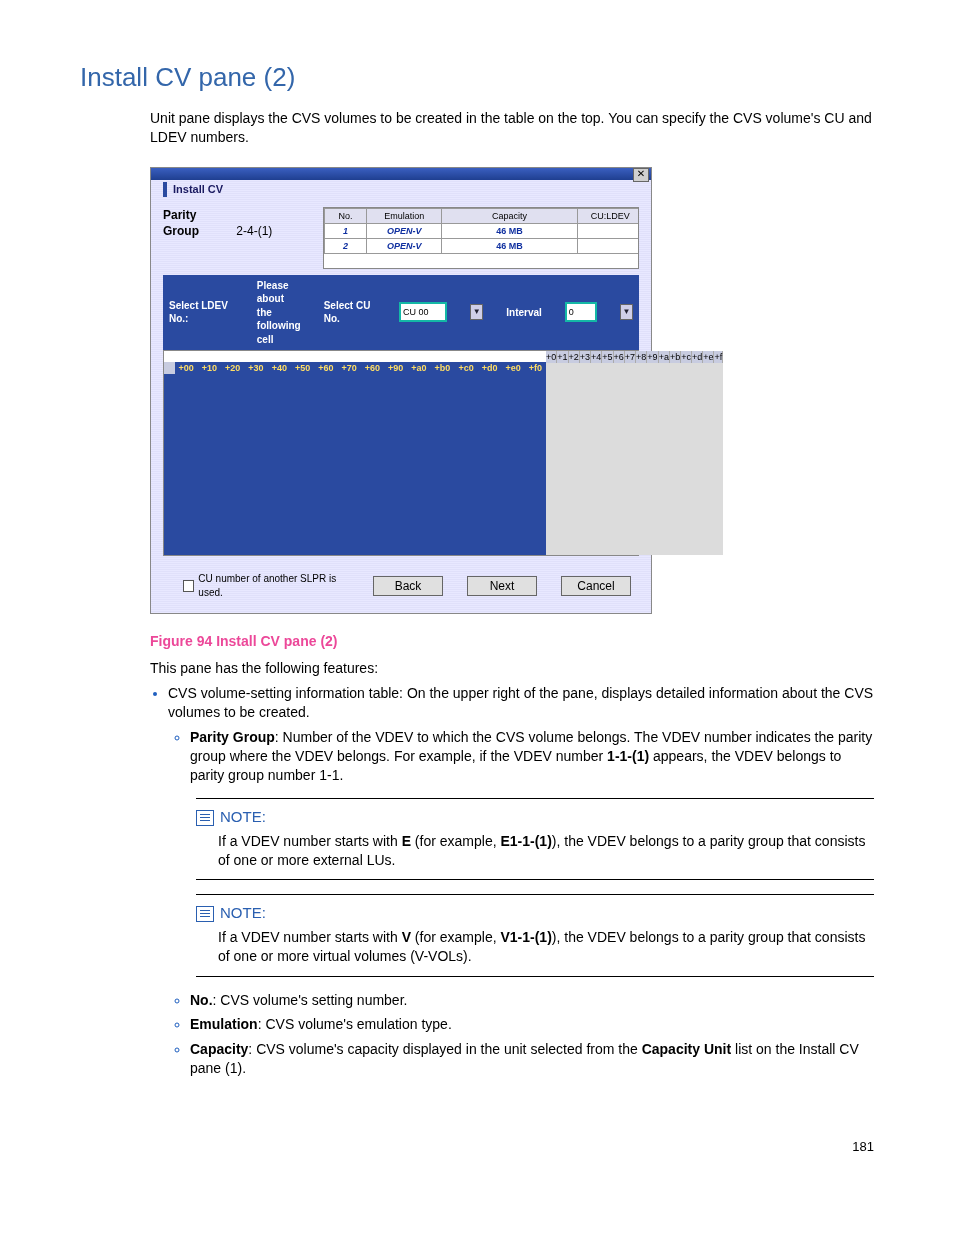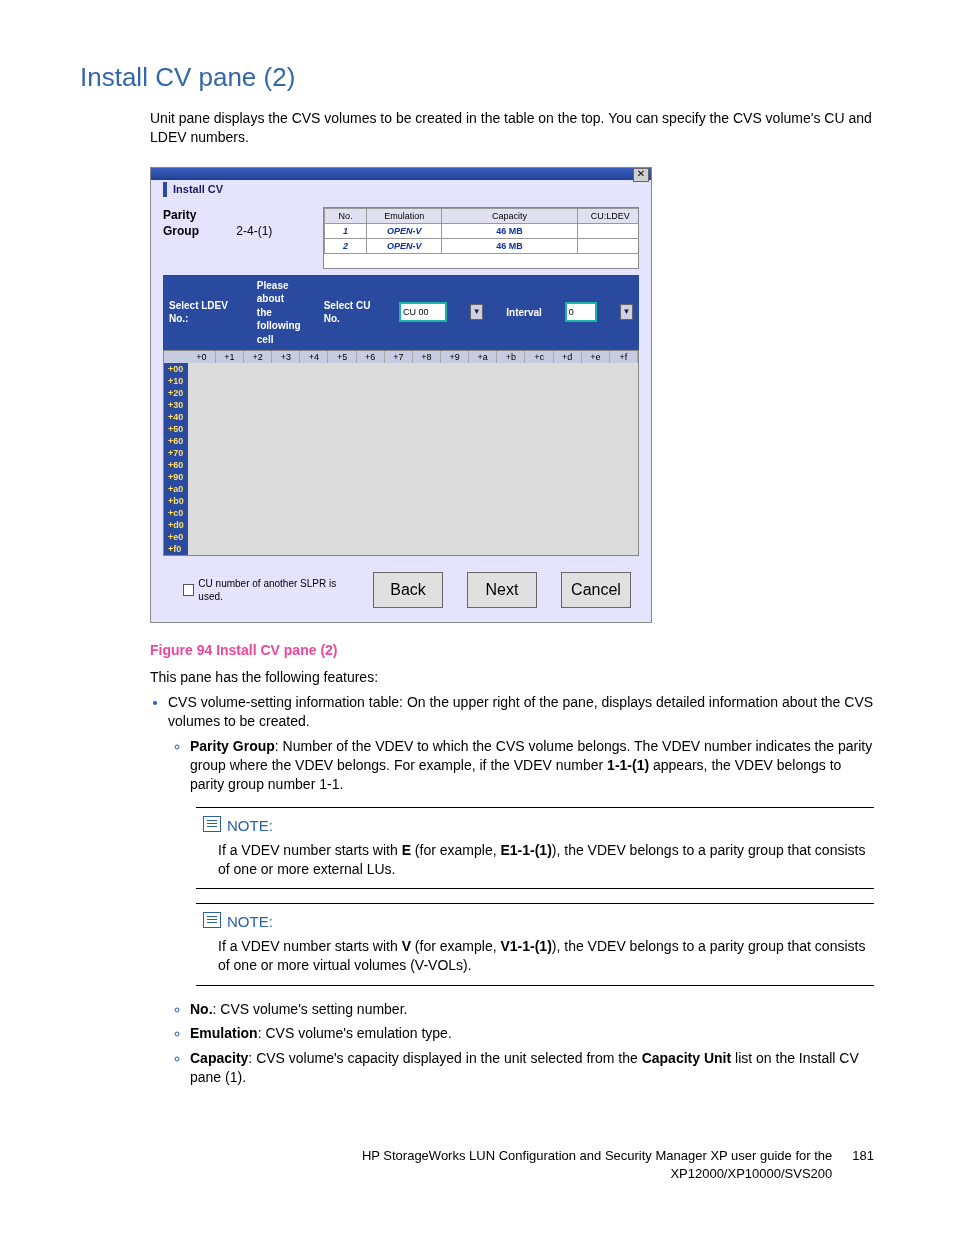--- a/index.html
+++ b/index.html
@@ -77,40 +77,40 @@
     width:14px; height:14px; background:#cfcfe8; border:1px solid #666;
     display:inline-flex; align-items:center; justify-content:center; font-size:8px; color:#223;
   }
 
   .dlg .grid-wrap {
     border:1px solid #888; background:#fff; margin-top:0;
     display:flex; font-size:9px;
   }
   .dlg .grid-rowhdrs {
     background:#2a4aa0; color:#ffde66; font-weight:bold;
-    display:flex; flex-direction:column;
+    display:flex; flex-direction:row;margin-top:11px;
   }
   .dlg .grid-rowhdrs div { padding:0 4px; height:12px; line-height:12px; }
   .dlg .grid-body { flex:1; background:#e8e8e8; position:relative; }
   .dlg .grid-colhdrs {
     display:flex; background:#c8cce0;
   }
   .dlg .grid-colhdrs div {
     flex:1; border-right:1px solid #aaa; text-align:center; height:12px; line-height:12px;
   }
   .dlg .grid-fill { height:192px; background:#dcdcdc; }
 
   .dlg .bottom {
     display:flex; align-items:center; gap:20px; margin-top:16px;
     font-size:10px;
   }
   .dlg .chk { display:flex; align-items:center; gap:4px; margin-left:20px;}
   .dlg .chk .box { width:10px; height:10px; border:1px solid #555; background:#fff;}
   .dlg button.win {
-    width:70px; height:36px; font-size:16px;
+    width:70px; height:20px; font-size:12px;
     background:#e0e0e0; border:1px solid #666;
   }
   .dlg .btnrow { display:flex; gap:24px; margin-left:auto; margin-right:8px;}
 
   
   .fig-caption {
     color:#ec4899; font-weight:bold; font-family:Arial; font-size:14px;
     margin: 18px 0 8px 0;
   }
   ul.top { margin:6px 0 0 0; padding-left:18px; }
@@ -120,22 +120,22 @@
   ul.sub > li { margin-bottom:6px; }
   ul.sub > li::marker { color:#1f5fbf; }
 
   .note-block {
     margin: 14px 0 14px 28px;
     border-top:1px solid #000;
     border-bottom:1px solid #000;
     padding:8px 0 10px 0;
   }
   .note-head {
-    display:flex; gap:6px;
-    color:#2a5fb0; font-size:15px; margin-bottom:4px;margin-left:7px;
+    display:flex; align-items:center; gap:6px;
+    color:#2a5fb0; font-size:15px; margin-bottom:4px;
   }
   .note-head .nicon {
     width:16px; height:14px; border:1px solid #2a5fb0; position:relative;
   }
   .note-head .nicon::before {
     content:""; position:absolute; left:3px; top:3px; right:3px; height:1px; background:#2a5fb0;
     box-shadow:0 3px 0 #2a5fb0, 0 6px 0 #2a5fb0;
   }
   .note-body { margin-left:22px; }
 
@@ -296,15 +296,14 @@
       <ul class="sub">
         <li><b>No.</b><span>: CVS volume's setting number.</span></li>
         <li><b>Emulation</b><span>: CVS volume's emulation type.</span></li>
         <li><b>Capacity</b><span>: CVS volume's capacity displayed in the unit selected from the </span><b>Capacity Unit</b><span> list on the Install CV pane (1).</span></li>
       </ul>
     </li>
   </ul>
 </div>
 
 <div class="footer">
-  <div class="ft-text">HP StorageWorks LUN Configuration and Security Manager XP user guide for the XP12000/XP10000/SVS200</div>
   <div>181</div>
 </div>
 
 </body></html>

